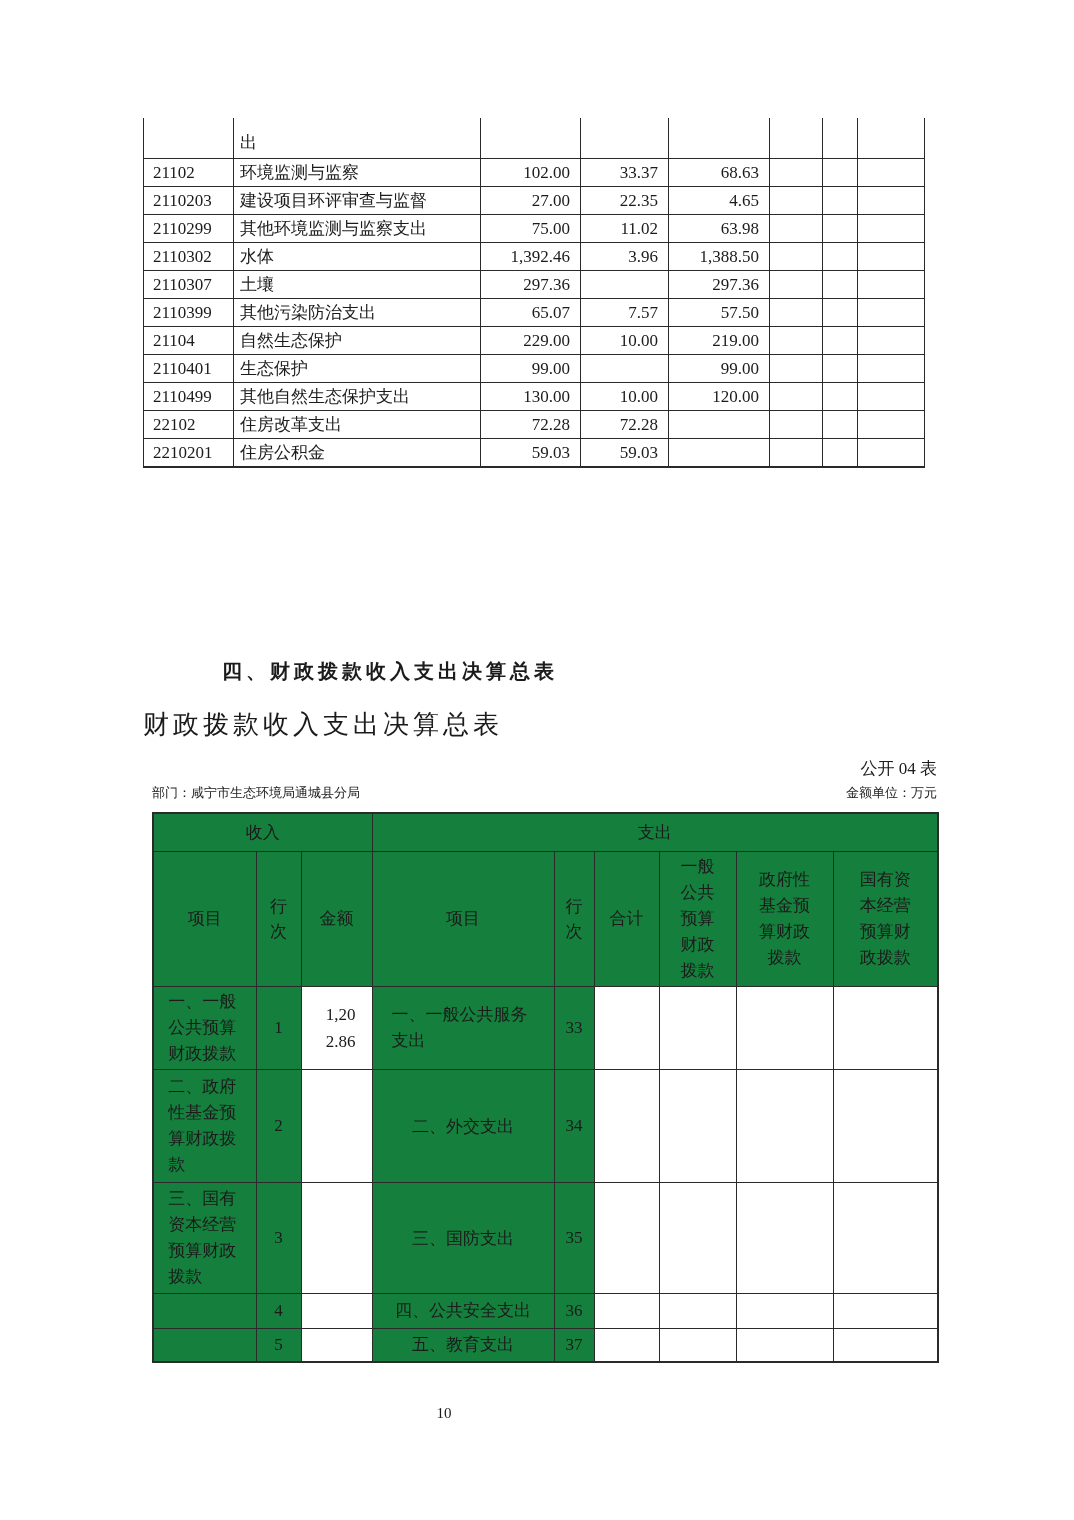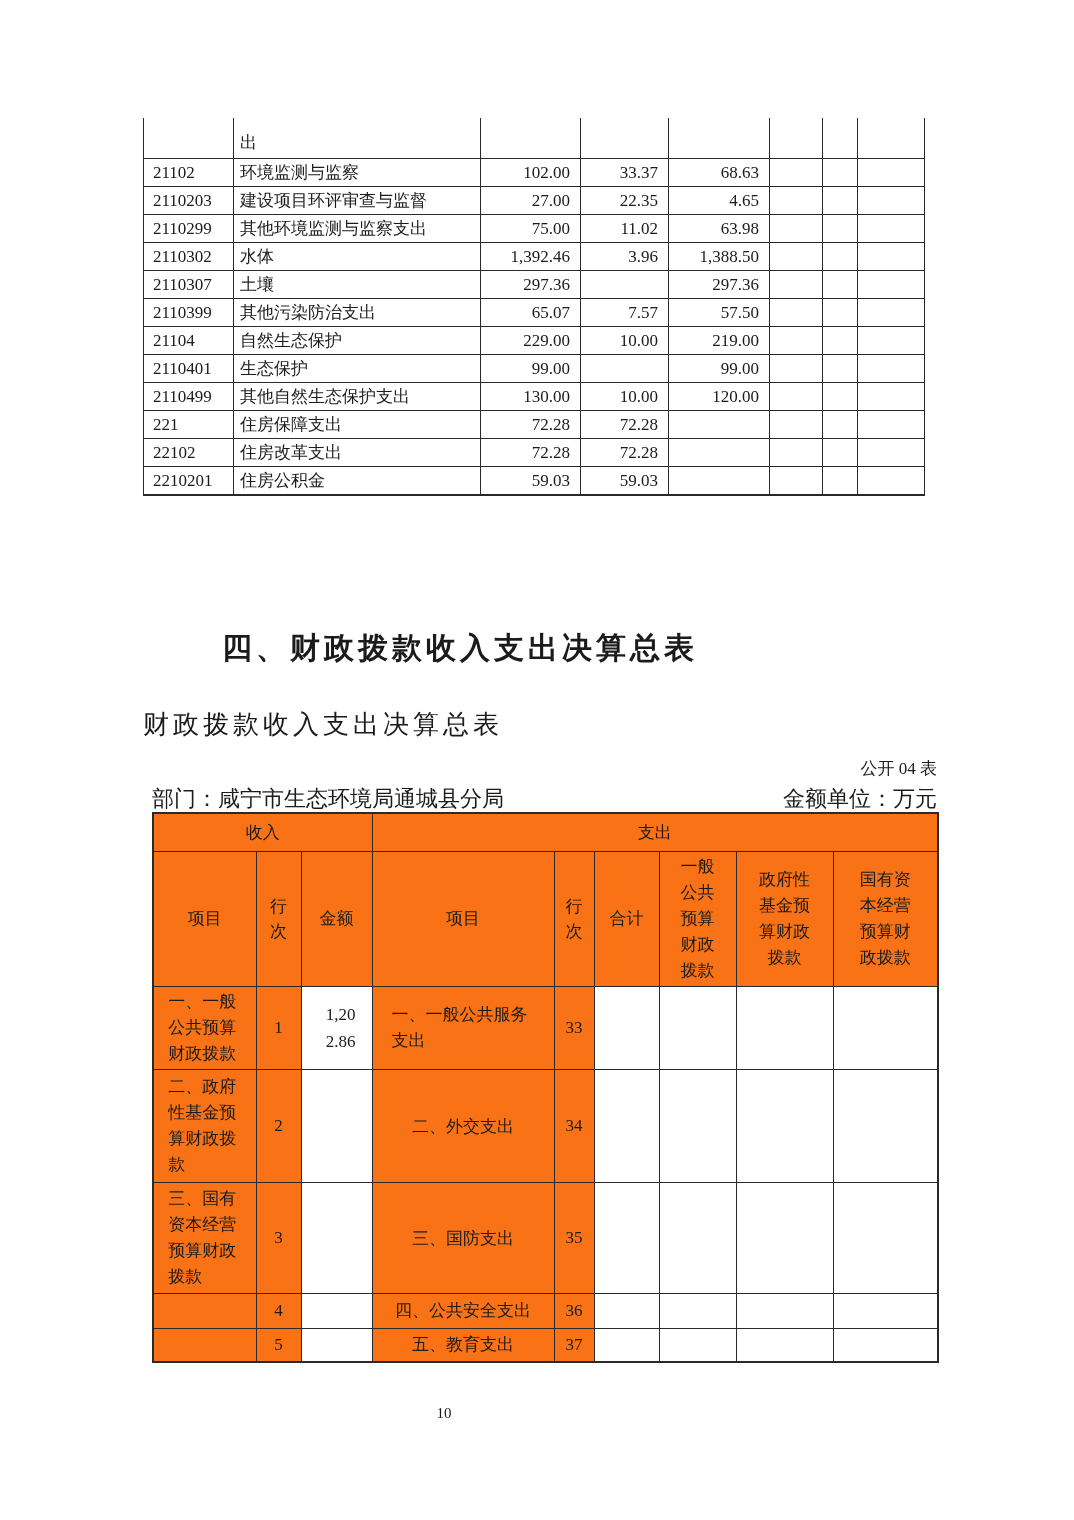--- a/index.html
+++ b/index.html
@@ -13,34 +13,34 @@
   
   #top-table{position:absolute;left:143px;top:118px;width:781px}
   #top-table td{height:27px;font-size:17px;padding:0 6px;vertical-align:middle;white-space:nowrap}
   #top-table tr.cut td{border-top:none;height:36px;vertical-align:bottom;padding-bottom:4px}
   #top-table tr:last-child td{border-bottom-width:2px}
   #top-table td.num{text-align:right;padding-right:10px}
   #top-table td.code{padding-left:9px}
 
   
   #section-heading{
-    position:absolute;left:222px;top:628px;font-size:30px;font-weight:bold;
+    position:absolute;left:222px;top:658px;font-size:20px;font-weight:bold;
     font-family:Liberation Mono, monospace;letter-spacing:4px;white-space:nowrap;
   }
   #table-title{
     position:absolute;left:143px;width:781px;top:707px;font-size:26px;
     text-align:left;letter-spacing:4px;white-space:nowrap;
   }
   #table-code{position:absolute;left:152px;width:785px;top:757px;font-size:17px;text-align:right}
-  #meta-row{position:absolute;left:152px;width:785px;top:784px;font-size:22px;display:flex;justify-content:space-between}
+  #meta-row{position:absolute;left:152px;width:785px;top:784px;font-size:13px;display:flex;justify-content:space-between}
 
   
   #sum-table{position:absolute;left:152px;top:812px;width:785px;border:2px solid #2a2a2a}
   #sum-table td{font-size:17px;text-align:center;vertical-align:middle;padding:2px 3px;line-height:26px}
-  .g{background:#f97316}
+  .g{background:#15803d}
   tr.h36 td{height:33px}
   tr.h134 td{height:130px}
   tr.d1 td{height:76px}
   tr.d2 td{height:108px}
   tr.d3 td{height:106px}
   tr.d4 td{height:30px}
   tr.d5 td{height:28px}
   td.item{text-align:left;padding-left:6px}
   td.item .wrap4{display:inline-block;width:4.3em;text-align:left;vertical-align:middle}
   td.expitem{text-align:left;padding-left:9px}
@@ -162,30 +162,20 @@
         <td class="code">2110499</td>
         <td>其他自然生态保护支出</td>
         <td class="num">130.00</td>
         <td class="num">10.00</td>
         <td class="num">120.00</td>
         <td></td>
         <td></td>
         <td></td>
       </tr>
       <tr>
-        <td class="code">221</td>
-        <td>住房保障支出</td>
-        <td class="num">72.28</td>
-        <td class="num">72.28</td>
-        <td class="num"></td>
-        <td></td>
-        <td></td>
-        <td></td>
-      </tr>
-      <tr>
         <td class="code">22102</td>
         <td>住房改革支出</td>
         <td class="num">72.28</td>
         <td class="num">72.28</td>
         <td class="num"></td>
         <td></td>
         <td></td>
         <td></td>
       </tr>
       <tr>

